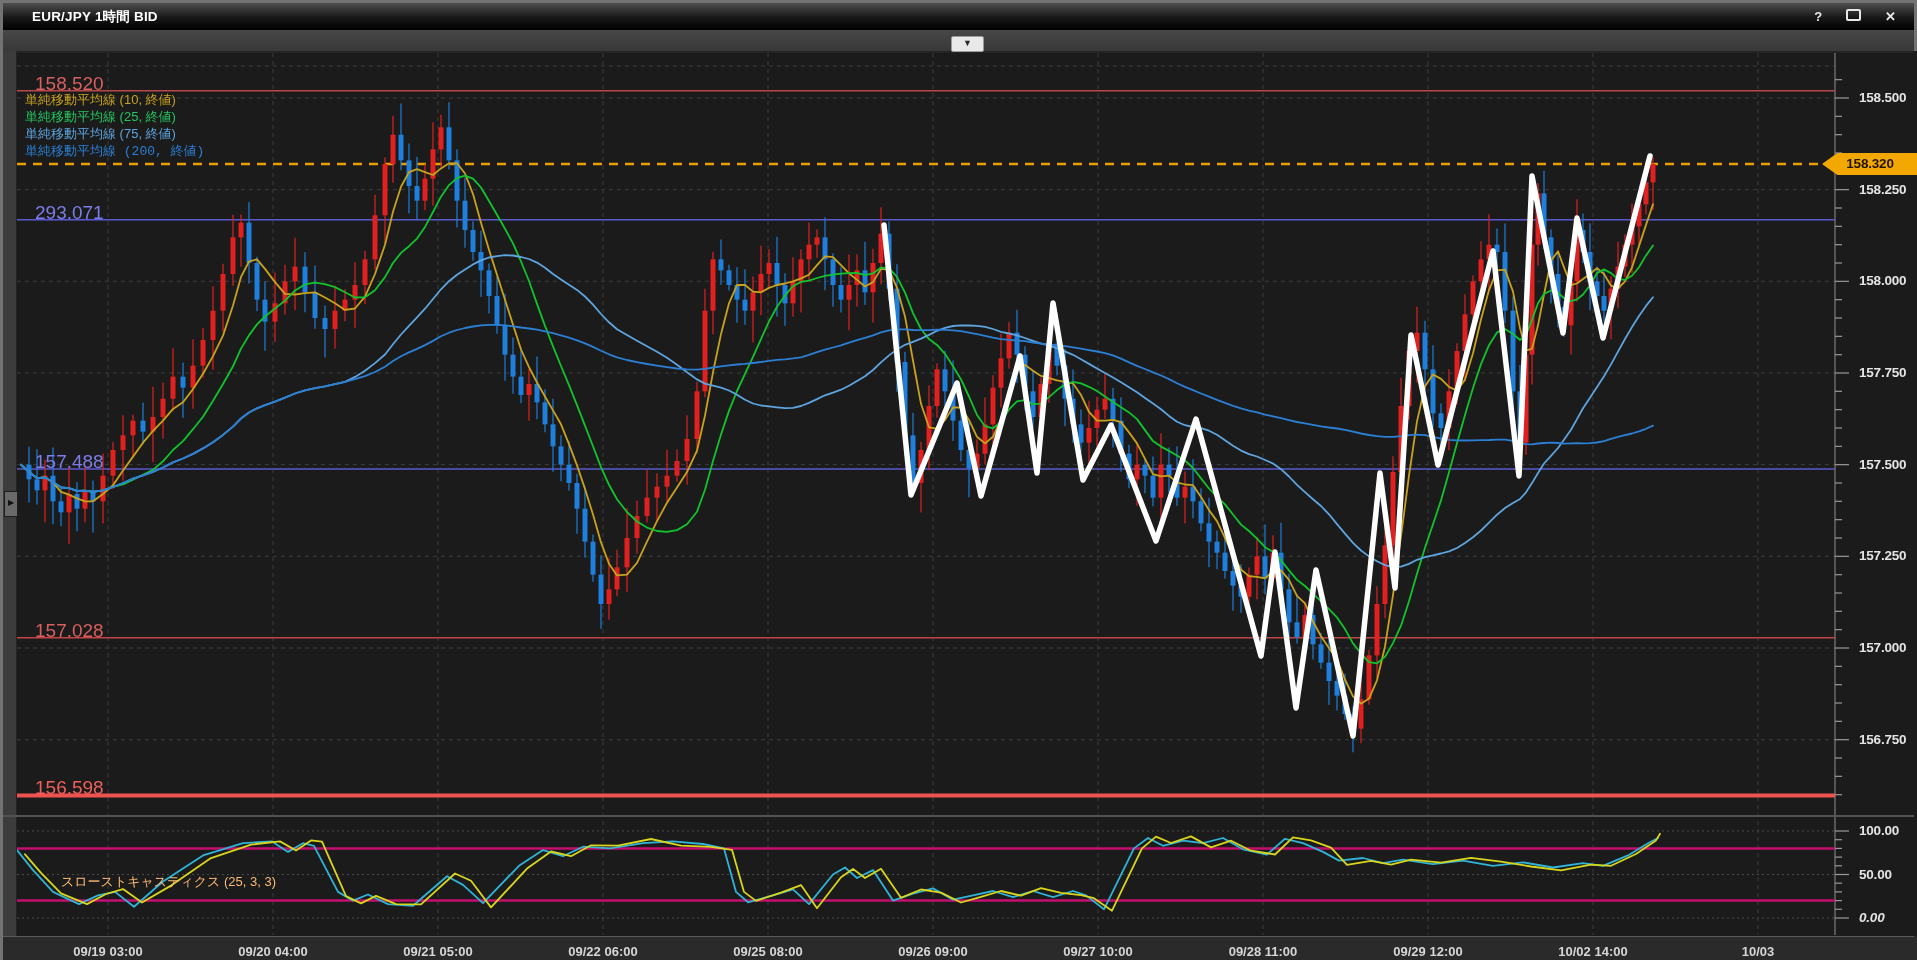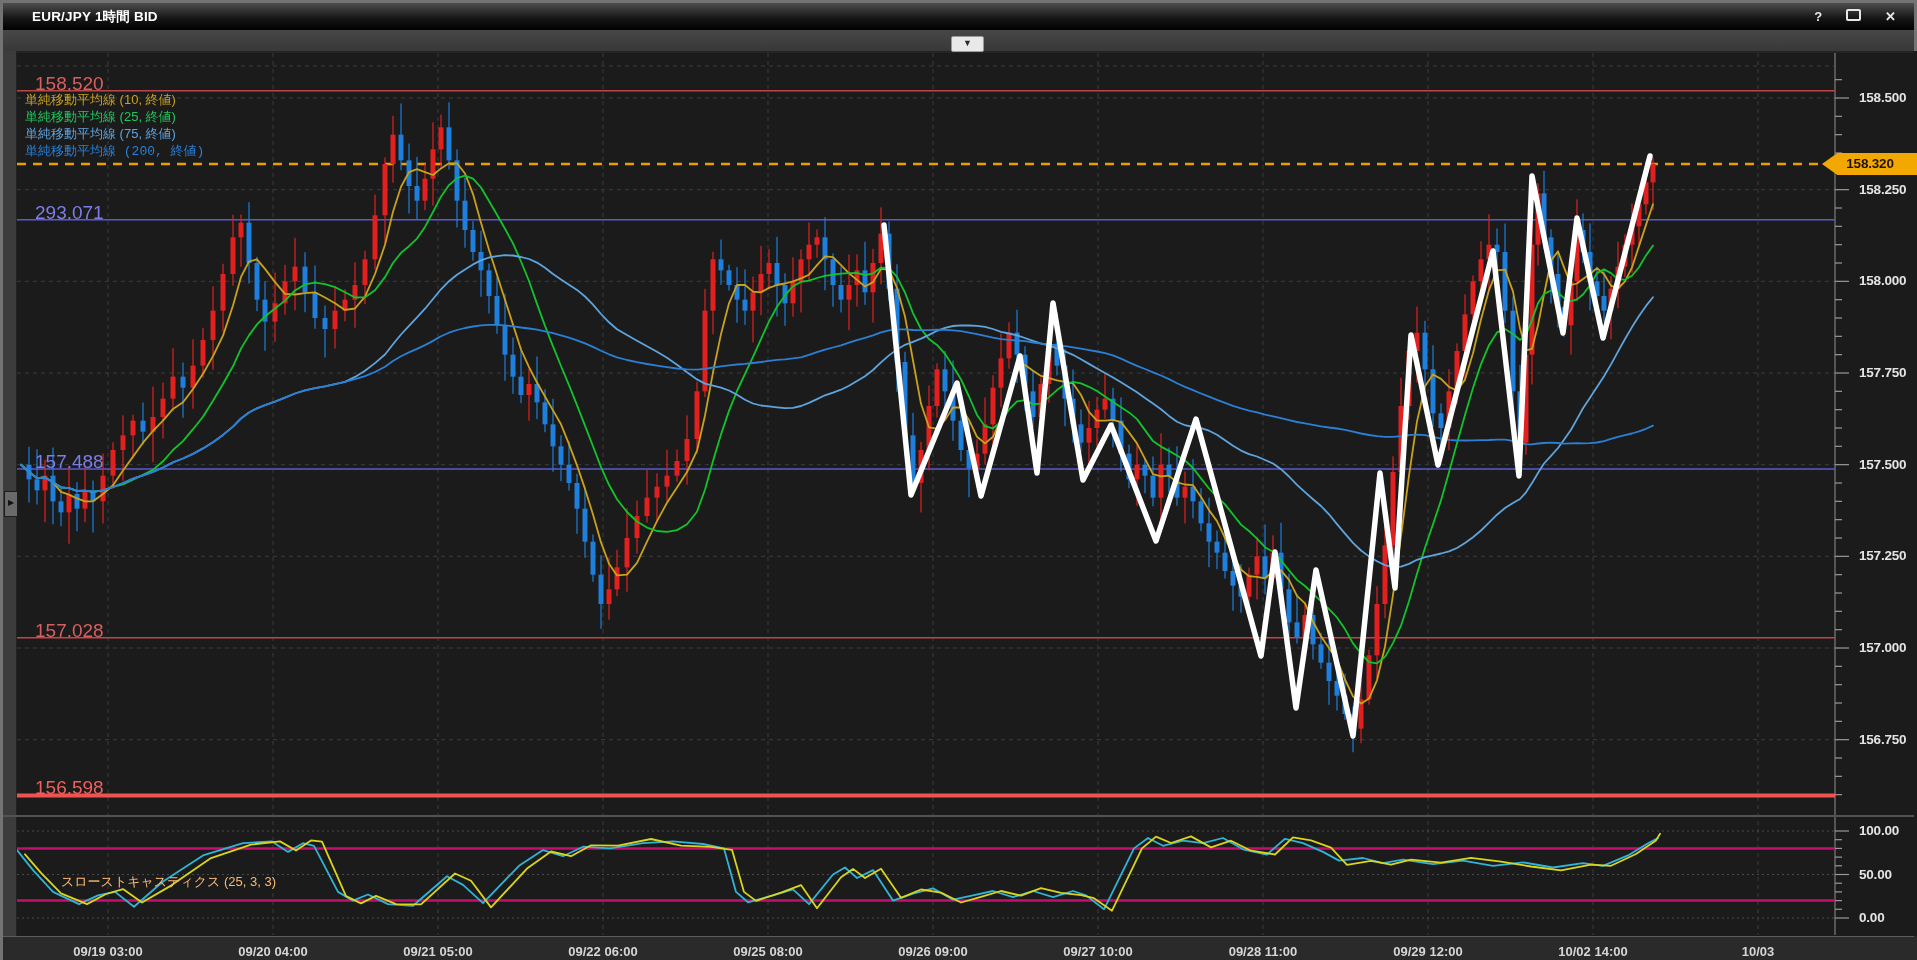--- a/index.html
+++ b/index.html
@@ -684,21 +684,21 @@
       <div class="axis-label" style="left: 1856px; top: 270.335px;">158.000</div>
       <div class="axis-label" style="left: 1856px; top: 362.002px;">157.750</div>
       <div class="axis-label" style="left: 1856px; top: 453.67px;">157.500</div>
       <div class="axis-label" style="left: 1856px; top: 545.337px;">157.250</div>
       <div class="axis-label" style="left: 1856px; top: 637.005px;">157.000</div>
       <div class="axis-label" style="left: 1856px; top: 728.673px;">156.750</div>
     </div>
   <div id="stoch-axis">
       <div class="axis-label" style="left: 1856px; top: 820px;">100.00</div>
       <div class="axis-label" style="left: 1856px; top: 863.5px;">50.00</div>
-      <div class="axis-label" style="left: 1856px; top: 907px;">0.00</div>
+      <div class="axis-label" style="left: 1856px; top: 907px; font-style: italic;">0.00</div>
     </div>
 
   <div class="stoch-legend">スローストキャスティクス (25, 3, 3)</div>
 
   <div class="price-tag">158.320</div>
 
   <div class="divider"></div>
   <div class="xaxisbar"></div>
   <div id="x-labels">
       <div class="x-label" style="left: 105px;">09/19 03:00</div>

